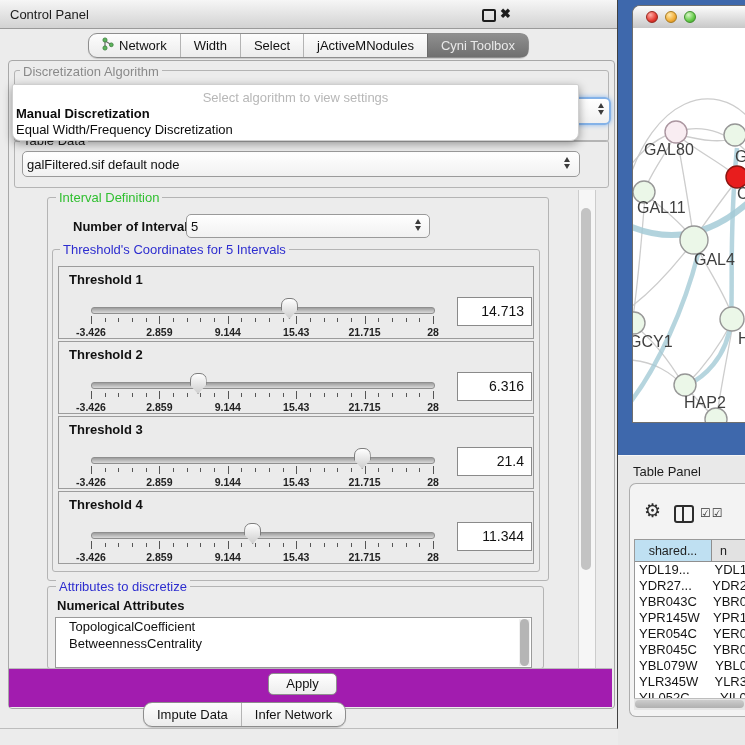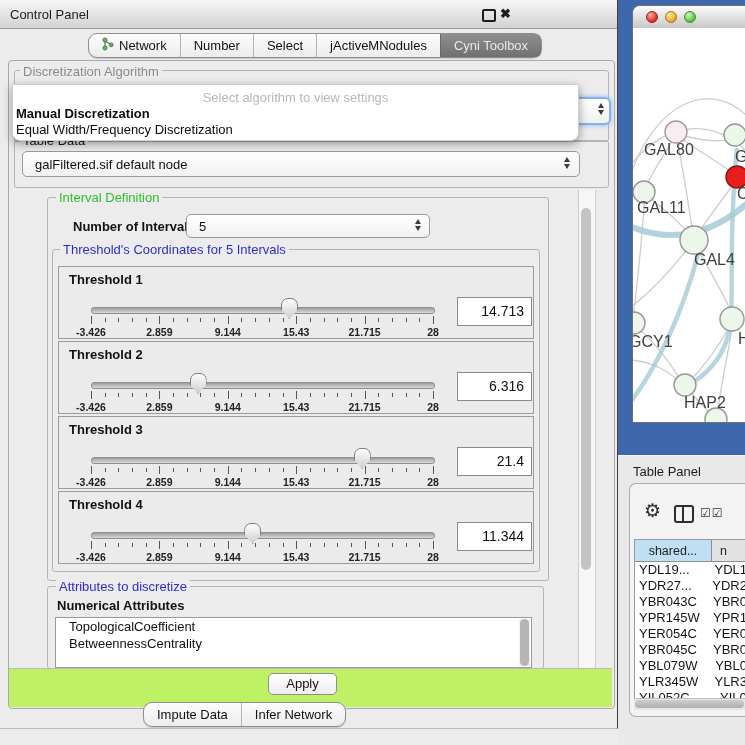--- a/index.html
+++ b/index.html
@@ -43,21 +43,21 @@
 
   
   #algo-popup{left:12px;top:84px;width:565px;height:55px;background:#ffffff;
     border:1px solid #cfcfcf;border-radius:2px 2px 8px 8px;
     box-shadow:0 3px 10px rgba(0,0,0,.38);z-index:10;}
   #popup-hint{left:0;top:5px;width:565px;text-align:center;font-size:13px;color:#b7b7b7;}
   .popup-opt{left:2px;width:560px;font-size:13px;color:#0c0c0c;padding-left:1px;}
 
   .combo{background:linear-gradient(#ffffff,#f1f1f1);border:1px solid #9a9a9a;border-radius:5px;
     font-size:13px;color:#111;}
-  .combo .val{position:absolute;left:12px;top:50%;transform:translateY(-50%);white-space:nowrap;text-align:center;}
+  .combo .val{position:absolute;left:4px;top:50%;transform:translateY(-50%);white-space:nowrap;text-align:center;}
   .stepper{position:absolute;display:flex;flex-direction:column;align-items:center;gap:2px;}
   .tri-up{width:0;height:0;border-left:3.5px solid transparent;border-right:3.5px solid transparent;border-bottom:5px solid #3c3c3c;}
   .tri-dn{width:0;height:0;border-left:3.5px solid transparent;border-right:3.5px solid transparent;border-top:5px solid #3c3c3c;}
 
   
   #vp-scrollbar{left:578px;top:190px;width:16px;height:478px;background:#f6f6f6;
     border-left:1px solid #cccccc;border-right:1px solid #cccccc;}
   #vp-thumb{left:2px;top:18px;width:10px;height:362px;background:#c3c3c3;border-radius:6px;}
 
   
@@ -77,21 +77,21 @@
   .tick-label{position:absolute;transform:translateX(-50%);font-size:10.5px;font-weight:bold;color:#222;white-space:nowrap;}
   .value-box{position:absolute;left:398px;top:30px;width:66px;height:27px;background:#fff;
     border:1px solid #8a8a8a;font-size:14px;color:#111;text-align:right;line-height:27px;padding-right:7px;box-sizing:content-box;}
 
   
   #attr-list{left:55px;top:617px;width:475px;height:49px;background:#fff;border:1px solid #9a9a9a;overflow:hidden;}
   .list-item{font-size:13px;color:#111;line-height:17px;padding-left:13px;white-space:nowrap;}
   #attr-scroll{position:absolute;right:1px;top:1px;width:11px;height:47px;background:#f1f1f1;}
   #attr-thumb{position:absolute;left:1px;top:0;width:9px;height:47px;background:#b5b5b5;border-radius:5px;}
 
-  #apply-area{left:9px;top:668px;width:603px;height:38px;background:#bef264;border-top:1px solid #bbbbbb;z-index:3;}
+  #apply-area{left:9px;top:668px;width:603px;height:38px;background:#a21caf;border-top:1px solid #bbbbbb;z-index:3;}
   #apply-btn{left:259px;top:4px;width:67px;height:20px;background:linear-gradient(#ffffff,#ededed);
     border:1px solid #8f8f8f;border-radius:5px;font-size:13px;color:#111;text-align:center;line-height:20px;}
 
   
   #desktop{left:618px;top:0;width:127px;height:455px;background:#3e68ac;}
   #net-window{left:632px;top:5px;width:113px;height:416px;border:1px solid #6f6f6f;border-right:none;
     border-radius:8px 0 0 0;overflow:hidden;background:#fff;}
   #net-titlebar{left:0;top:0;width:113px;height:22px;background:linear-gradient(#fcfcfc,#c8c8c8);
     border-bottom:1px solid #8a8a8a;}
   .light{position:absolute;top:5px;width:12px;height:12px;border-radius:50%;}
@@ -142,21 +142,21 @@
           <svg width="12" height="14" viewBox="0 0 12 14">
             <path d="M3 4 L3 10 M4 4.5 L9 7.5" stroke="#6a6a6a" stroke-width="1.2" fill="none"></path>
             <circle cx="3" cy="3" r="2.1" fill="#5cb55c" stroke="#3c7c3c" stroke-width="0.8"></circle>
             <circle cx="3" cy="11" r="2.1" fill="#5cb55c" stroke="#3c7c3c" stroke-width="0.8"></circle>
             <circle cx="9.3" cy="7.8" r="1.9" fill="#5cb55c" stroke="#3c7c3c" stroke-width="0.8"></circle>
           </svg>
         </span>
         <span>Network</span>
       </div>
       <div class="seg">
-          <span>Number</span>
+          <span>Width</span>
         </div>
       <div class="seg">
           <span>Select</span>
         </div>
       <div class="seg">
           <span>jActiveMNodules</span>
         </div>
       <div class="seg sel">
           <span>Cyni Toolbox</span>
         </div>

